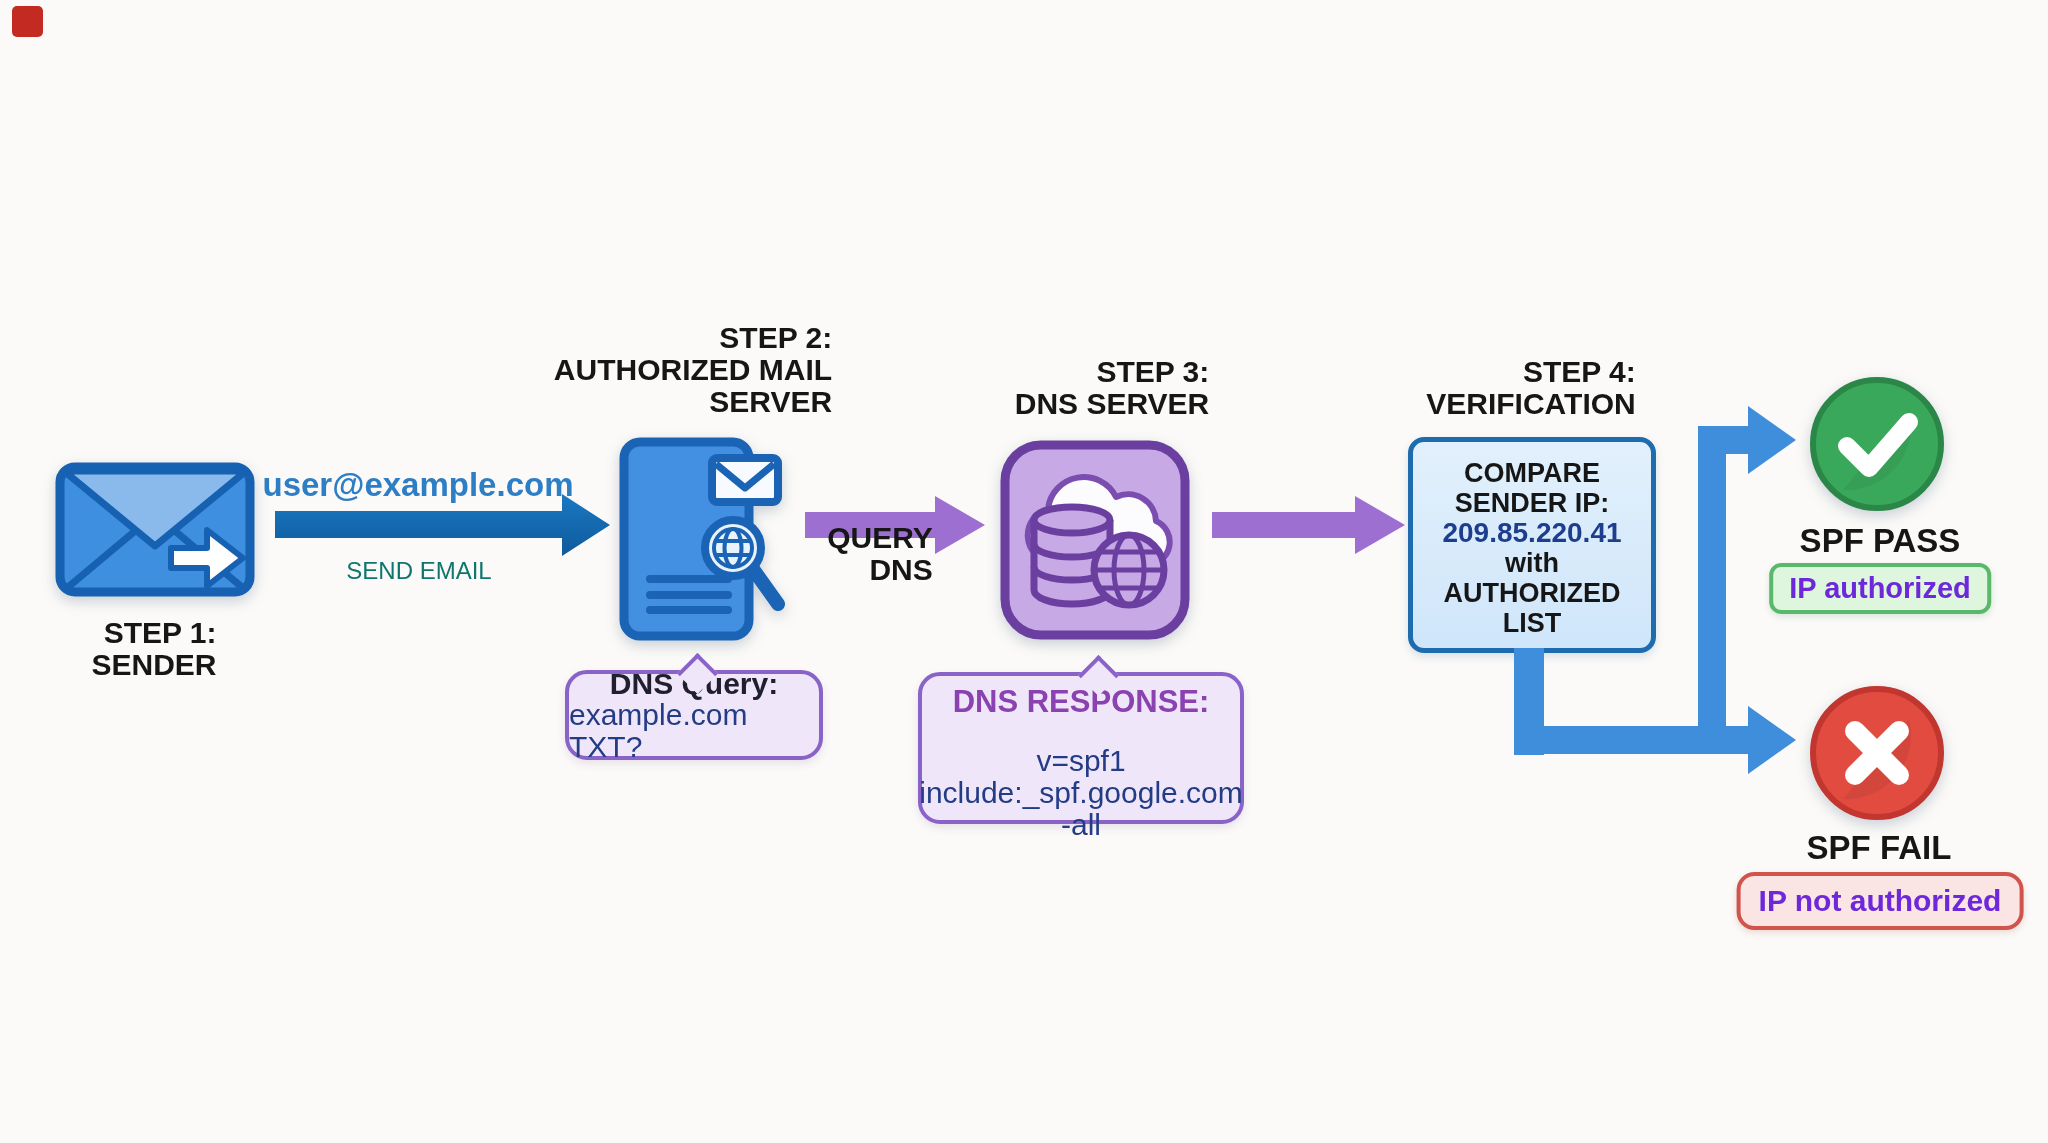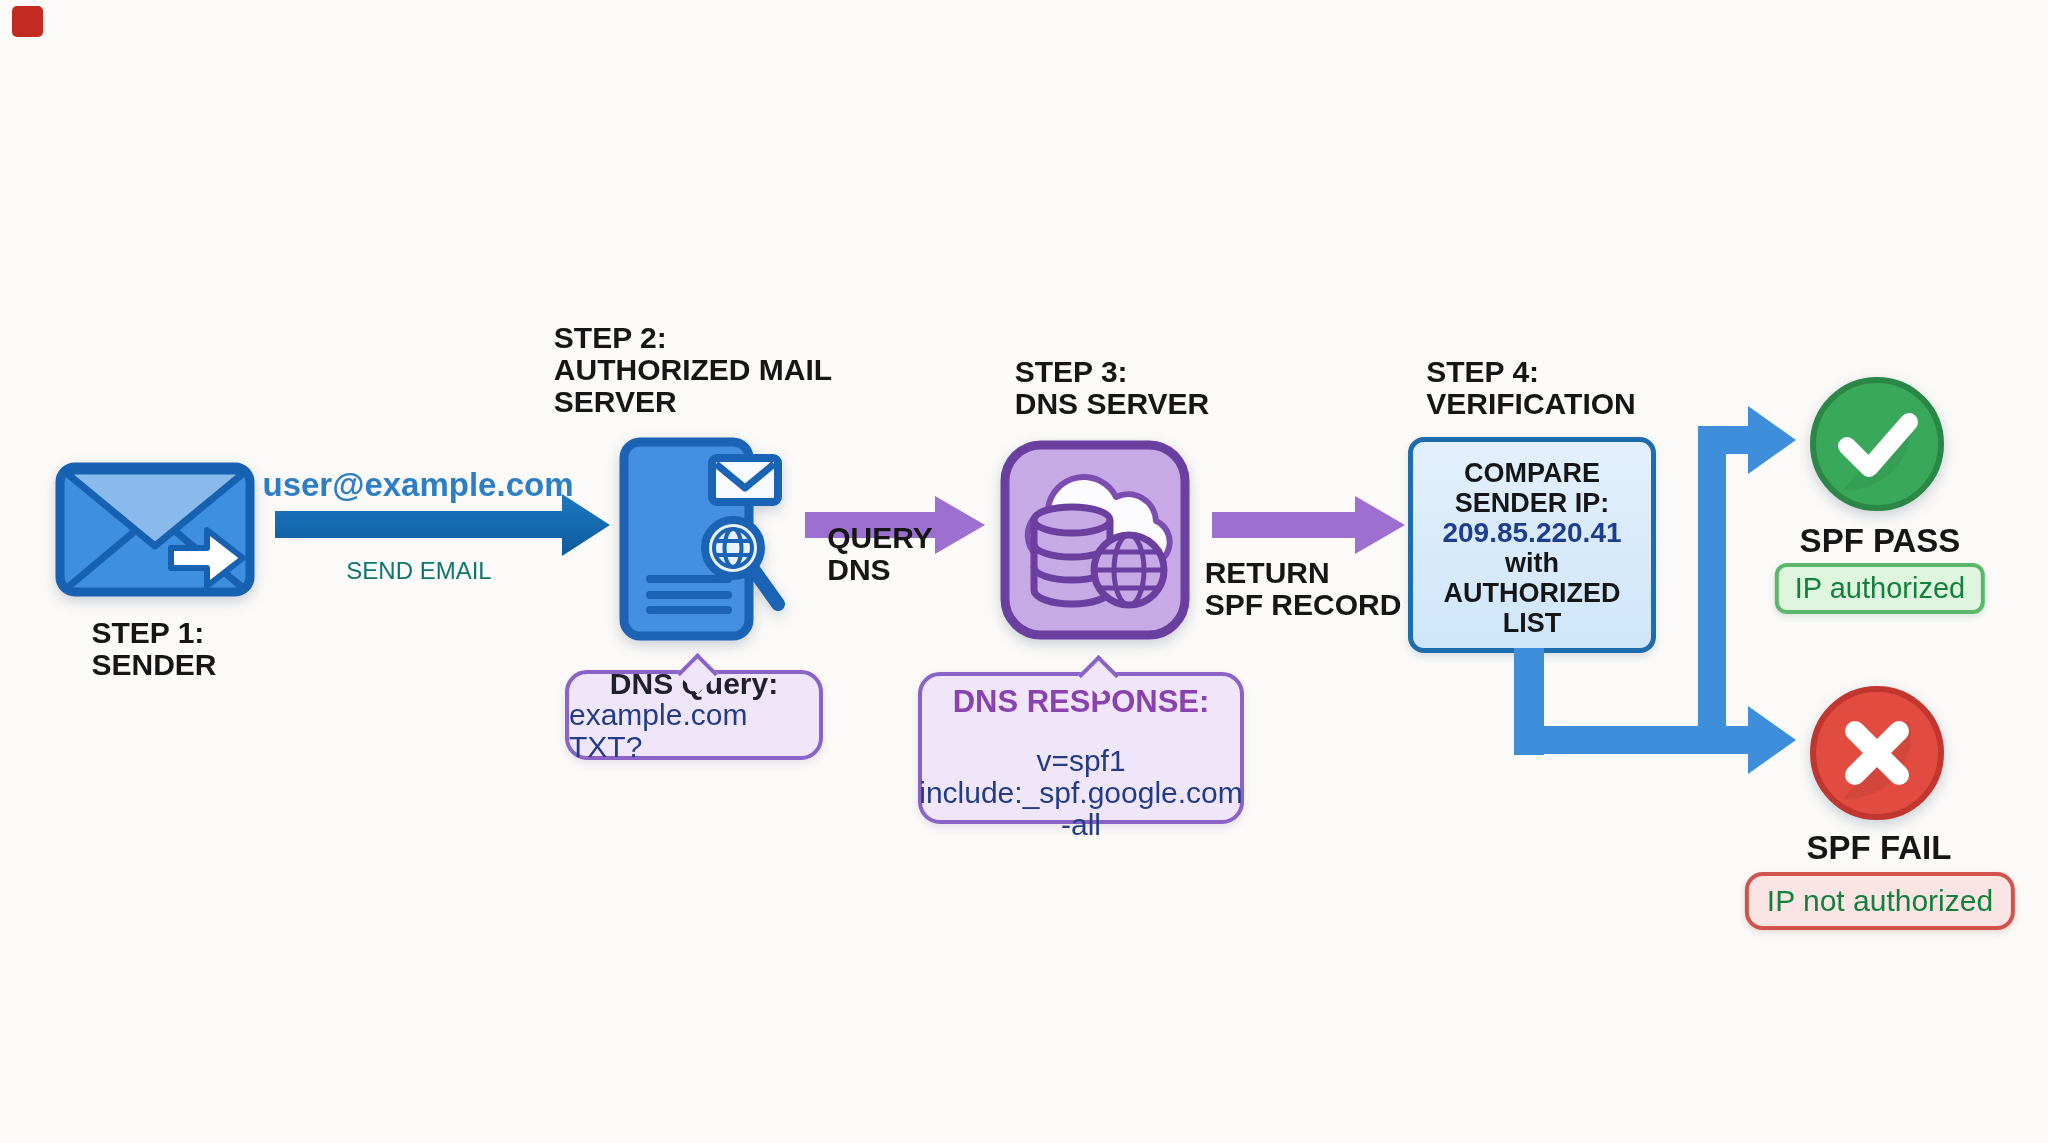--- a/index.html
+++ b/index.html
@@ -3,21 +3,21 @@
 <meta charset="utf-8">
 <style>
   html,body{margin:0;padding:0;background:#fbfaf8;}
   .stage{
     position:relative;width:2048px;height:1143px;overflow:hidden;
     background:#fbfaf8;
     font-family:"Liberation Sans", sans-serif;
     color:#1b1b1b;
   }
   .abs{position:absolute;}
-  .ctr{transform:translateX(-50%);text-align:left;white-space:nowrap;}
+  .ctr{transform:translateX(-50%);text-align:right;white-space:nowrap;}
   .heading{font-size:30px;font-weight:700;line-height:32px;color:#161616;}
   .arrow-label{font-size:30px;font-weight:700;line-height:32px;color:#161616;}
   .email-text{font-size:33px;font-weight:700;color:#2e7ec5;}
   .send-label{font-size:24px;font-weight:400;color:#0f766e;}
   .marker{left:12px;top:6px;width:31px;height:31px;background:#c32a22;border-radius:5px;}
 
   .bubble{
     background:#efe7f9;border:4px solid #8a63c9;border-radius:22px;
     box-shadow:0 4px 8px rgba(90,60,140,0.12);
     display:flex;flex-direction:column;align-items:center;box-sizing:border-box;
@@ -36,21 +36,21 @@
     background:linear-gradient(180deg,#e2f0fc 0%,#cfe6fa 100%);
     border:5px solid #1e6cad;border-radius:16px;
     box-shadow:0 4px 8px rgba(20,80,140,0.15);
     text-align:center;padding-top:16px;
   }
   .vb-line{font-size:27px;font-weight:700;line-height:30px;color:#161616;}
   .vb-ip{font-size:28px;font-weight:700;line-height:30px;color:#1d3e8e;}
 
   .outcome-label{font-size:33px;font-weight:700;color:#161616;}
   .badge{
-    font-size:29px;font-weight:400;color:#15803d;box-sizing:border-box;
+    font-size:29px;font-weight:700;color:#6d28d9;box-sizing:border-box;
     display:inline-block;white-space:nowrap;
   }
   .badge-green{
     background:#ddf6dd;border:4px solid #5bb86a;border-radius:12px;
     padding:5px 16px;box-shadow:0 3px 6px rgba(40,120,60,0.15);
   }
   .badge-red{
     background:#fae5e4;border:4px solid #d0544c;border-radius:18px;
     padding:8px 18px;font-size:30px;box-shadow:0 3px 6px rgba(150,50,40,0.15);
   }
@@ -147,24 +147,20 @@
     <div class="bubble-title-purple">DNS RESPONSE:</div>
     <div style="margin-top:28px;text-align:center;">
       <div class="bubble-navy">v=spf1</div>
       <div class="bubble-navy">include:_spf.google.com -all</div>
     </div>
   </div>
 
   <svg class="abs" style="left:1212px;top:495px;" width="198" height="62" viewBox="0 0 198 62">
     <polygon points="0,17 143,17 143,1 193,30 143,59 143,43 0,43" fill="#9d6fd1"></polygon>
   </svg>
-  <div class="abs ctr arrow-label" style="left:1303px;top:557px;">
-    <div>RETURN</div>
-    <div>SPF RECORD</div>
-  </div>
 
   <div class="abs ctr heading" style="left:1531px;top:356px;">
     <div>STEP 4:</div>
     <div>VERIFICATION</div>
   </div>
 
   <div class="abs verify-box">
     <div class="vb-line">COMPARE</div>
     <div class="vb-line">SENDER IP:</div>
     <div class="vb-ip">209.85.220.41</div>

